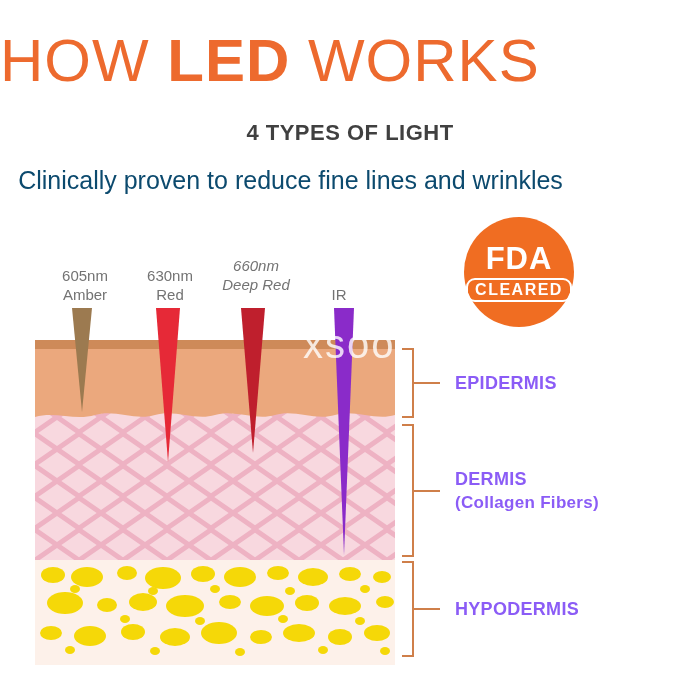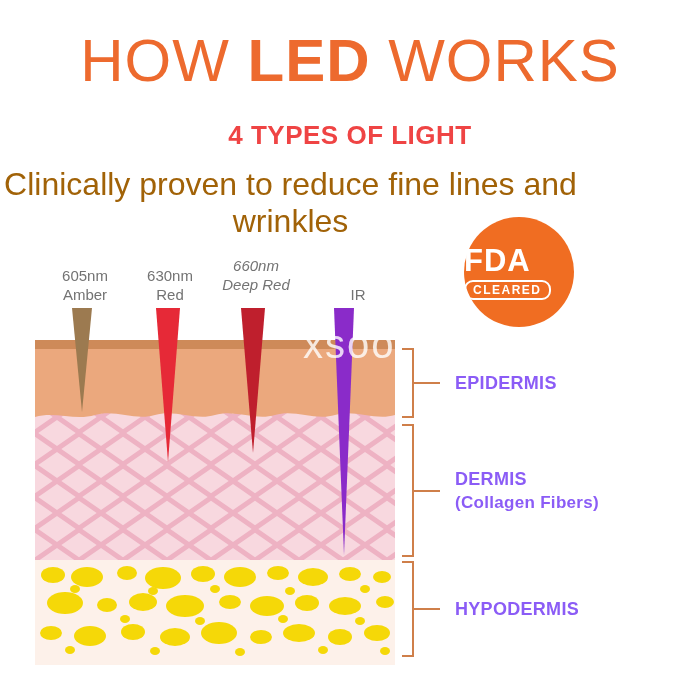--- a/index.html
+++ b/index.html
@@ -1,31 +1,31 @@
 <!DOCTYPE html>
 <html><head>
 <meta charset="utf-8">
 <style>
   * { margin:0; padding:0; box-sizing:border-box; }
   body { font-family:"Liberation Sans", sans-serif; background:#ffffff; }
   .page { position:relative; width:700px; height:700px; background:#ffffff; overflow:hidden; }
 
-  .title { position:absolute; top:26px; left:0; width:700px; text-align:center;
+  .title { position:absolute; top:26px; left:0; width:700px; 
            font-size:60px; font-weight:400; color:#ed6a2e; letter-spacing:1px; }
   .title b { font-weight:800; }
   .subtitle { position:absolute; top:120px; left:0; width:700px; text-align:center;
-              font-size:26px; font-weight:bold; color:#ef4444; letter-spacing:0.5px; }
+              font-size:22px; font-weight:bold; color:#404040; letter-spacing:0.5px; }
   .tagline { position:absolute; top:166px; left:0; width:581px; text-align:center;
-             font-size:32px; font-weight:400; color:#a16207; }
+             font-size:25px; font-weight:400; color:#0c4a6e; }
 
   .fda-badge { position:absolute; left:464px; top:217px; width:110px; height:110px;
                border-radius:50%; background:#f06d22; color:#fff;
-               display:flex; flex-direction:column; align-items:flex-start; justify-content:center; }
+               display:flex; flex-direction:column; align-items:center; justify-content:center; }
   .fda-top { font-size:31px; font-weight:bold; letter-spacing:1px; line-height:32px; }
-  .fda-bottom { margin-top:3px; font-size:12px; font-weight:bold; letter-spacing:1.5px;
+  .fda-bottom { margin-top:3px; font-size:16px; font-weight:bold; letter-spacing:1.5px;
                 border:2px solid #fff; border-radius:9px; padding:1px 7px; }
 
   .wl-label { position:absolute; width:100px; text-align:center; font-size:15px;
               line-height:19px; color:#737373; }
 
   .skin-svg { position:absolute; left:35px; top:305px; }
 
   .watermark { position:absolute; left:303px; top:322px; font-size:40px; font-weight:normal;
                color:rgba(255,255,255,0.8); letter-spacing:2px; pointer-events:none; }
 
@@ -64,21 +64,21 @@
     <div>Amber</div>
   </div>
   <div class="wl-label" style="left:120px; top:266px;">
     <div>630nm</div>
     <div>Red</div>
   </div>
   <div class="wl-label" style="left:206px; top:256px;font-style:italic;">
     <div>660nm</div>
     <div>Deep Red</div>
   </div>
-  <div class="wl-label" style="left:308px; top:285px;">
+  <div class="wl-label" style="left:289px; top:285px;">
     <div>IR</div>
   </div>
 
   <svg class="skin-svg" width="360" height="360" viewBox="0 0 360 360" aria-hidden="true">
     <defs>
       <pattern id="fibers" patternUnits="userSpaceOnUse" width="44" height="32">
         <rect width="44" height="32" fill="#f8d8df"></rect>
         <path d="M-4,34 Q 22,16 48,-2" stroke="#eeb2c3" stroke-width="5" fill="none" stroke-linecap="round"></path>
         <path d="M-4,-2 Q 22,16 48,34" stroke="#eeb2c3" stroke-width="5" fill="none" stroke-linecap="round"></path>
       </pattern>

